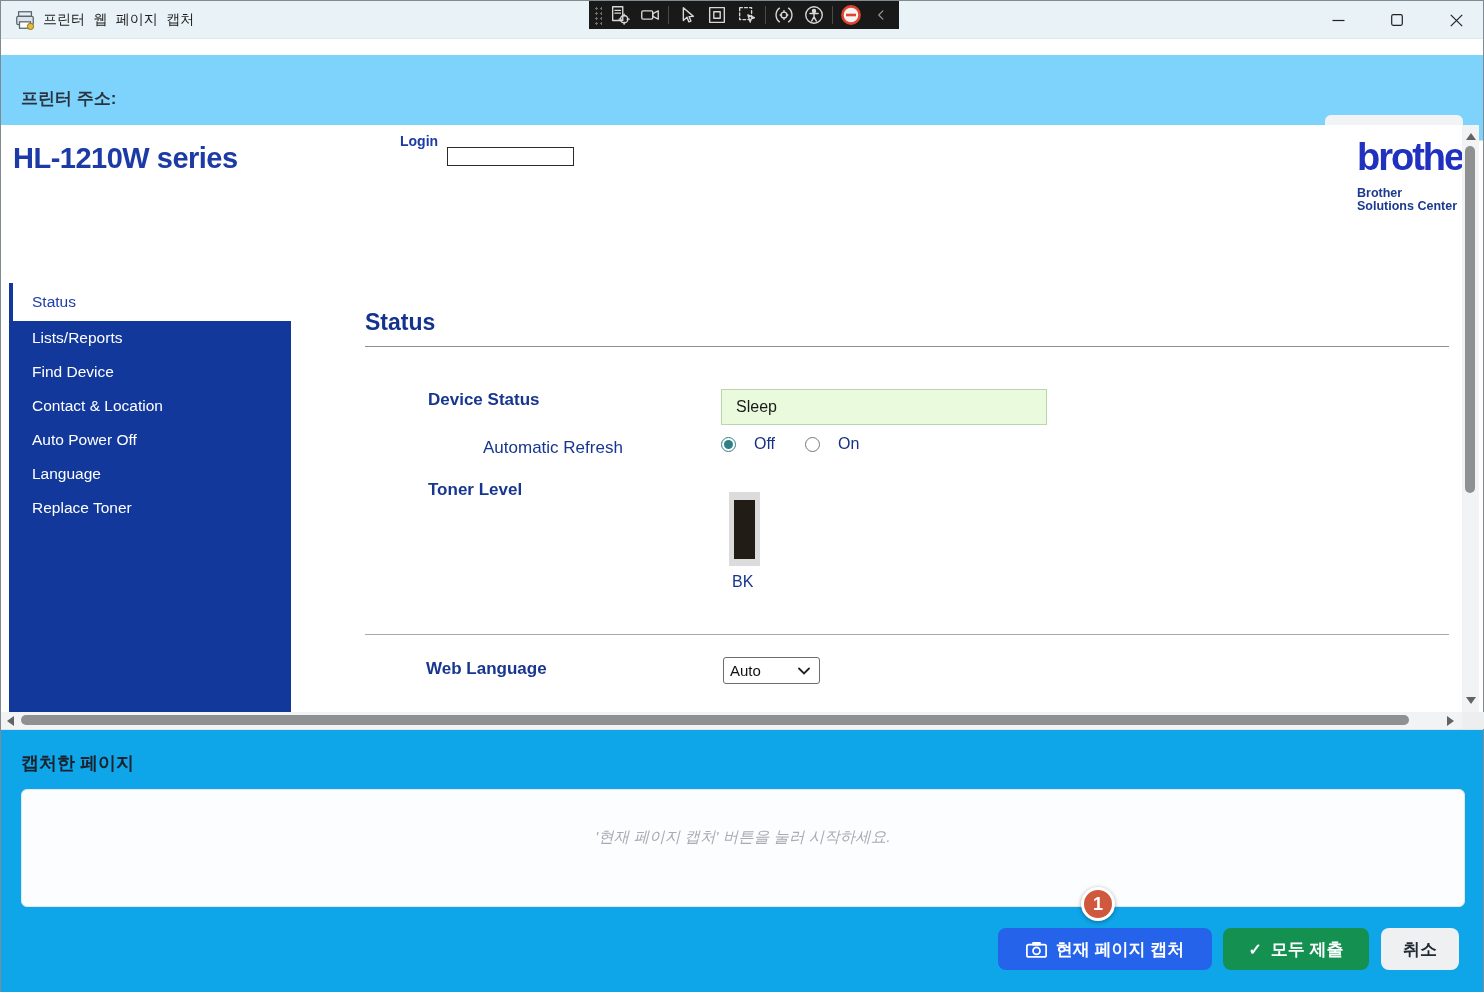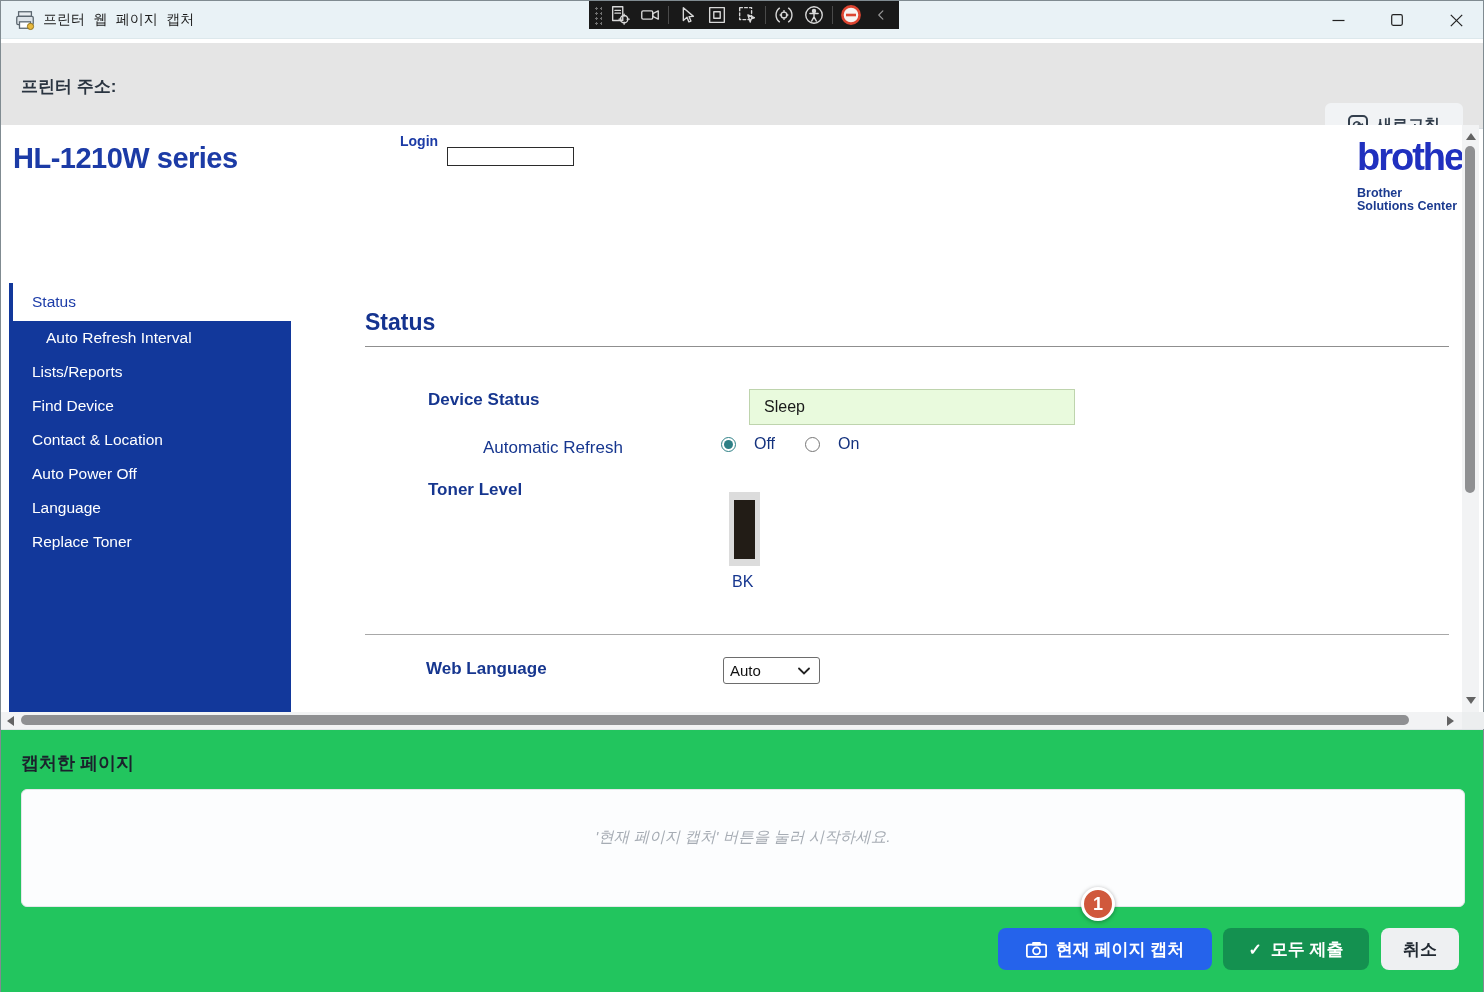--- a/index.html
+++ b/index.html
@@ -17,21 +17,21 @@
 
   
   .overlay-bar { position:absolute; left:588px; top:0; width:310px; height:28px; background:#191919; display:flex; align-items:center; padding:0 4px; gap:2px; }
   .grip { width:10px; height:20px; margin-right:2px;
           background-image:radial-gradient(#6f6f6f 1px, transparent 1.2px); background-size:5px 5px; background-position:1px 1px; }
   .tool { width:32px; height:26px; display:flex; align-items:center; justify-content:center; }
   .tool svg { stroke:#d8d8d8; fill:none; stroke-width:1.5; stroke-linecap:round; stroke-linejoin:round; }
   .tool-div { width:1px; height:18px; background:#4a4a4a; margin:0 2px; }
 
   
-  .address-row { position:absolute; left:0; top:42px; width:100%; height:86px; background:#e5e5e5; border-bottom:1px solid #d9dfe3; }
+  .address-row { position:absolute; left:0; top:54px; width:100%; height:86px; background:#7dd3fc; border-bottom:1px solid #d9dfe3; }
   .address-label { position:absolute; left:20px; top:32px; font-size:17px; font-weight:bold; color:#2a3440; }
   .address-input { position:absolute; left:143px; top:60px; width:1163px; height:44px; border:1px solid #ccd3d9; border-radius:6px; background:#fbfcfd;
                    font-family:"DejaVu Sans Mono", monospace; font-size:15px; color:#1f2730; padding:0 14px; letter-spacing:0.5px; }
   .refresh-btn { position:absolute; left:1324px; top:60px; width:138px; height:44px; border:none; border-radius:6px; background:#f1f3f5;
                  font-size:16px; font-weight:bold; color:#333f4d; display:flex; align-items:center; justify-content:center; gap:8px; cursor:pointer;
                  font-family:"Liberation Sans", sans-serif; }
   .refresh-glyph { width:20px; height:20px; border:2px solid #333f4d; border-radius:5px; display:flex; align-items:center; justify-content:center;
                    font-size:13px; font-weight:bold; line-height:1; }
 
   
@@ -46,21 +46,21 @@
   .sidebar { position:absolute; left:8px; top:158px; width:282px; height:429px; background:#12389b; overflow:hidden; }
   .nav-item { height:34px; display:flex; align-items:center; padding-left:23px; color:#fff; font-size:15.5px; cursor:pointer; }
   .nav-item.indent { padding-left:37px; }
   .nav-item.selected { background:#fff; color:#1c3ca8; height:38px; margin-left:4px; padding-left:19px; }
 
   .content-hr { position:absolute; left:364px; width:1084px; height:0; border-top:1px solid #8f8f8f; }
   .main-heading { position:absolute; left:364px; top:184px; font-size:23px; font-weight:bold; color:#14338f; }
   .flabel { position:absolute; font-size:17px; color:#16368f; }
   .flabel.bold { font-weight:bold; }
   .status-box { position:absolute; left:720px; top:264px; width:326px; height:36px; background:#e9fadd; border:1px solid #bed4ad;
-                font-size:16px; color:#1a1a1a; display:flex; align-items:center; padding-left:14px;margin-left:28px; }
+                font-size:16px; color:#1a1a1a; display:flex; align-items:center; padding-left:14px; }
   .radio-row { position:absolute; left:720px; top:310px; display:flex; align-items:center; gap:16px; font-size:16px; color:#14327e; }
   .radio-row input { width:15px; height:15px; accent-color:#2e8086; margin-right:2px; }
   .radio-row .second { margin-left:14px; }
   .toner-wrap { position:absolute; left:728px; top:367px; width:31px; height:74px; background:#dcdcdc; }
   .toner-fill { position:absolute; left:5px; right:5px; top:8px; bottom:7px; background:#221c16; }
   .toner-name { position:absolute; left:731px; top:448px; font-size:16px; color:#16368f; }
   .lang-select { position:absolute; left:722px; top:532px; width:97px; height:27px; border:1px solid #6d6d6d; border-radius:3px; background:#fff;
                  font-size:15px; color:#111; padding:0 22px 0 6px; appearance:none; -webkit-appearance:none;
                  font-family:"Liberation Sans", sans-serif; }
   .select-chevron { position:absolute; left:797px; top:542px; pointer-events:none; }
@@ -73,21 +73,21 @@
   .arr-down { left:4px; bottom:8px; border-left:5px solid transparent; border-right:5px solid transparent; border-top:7px solid #636363; }
 
   
   .h-scroll { position:absolute; left:0; top:711px; width:1461px; height:17px; background:#f2f3f4; }
   .h-thumb { position:absolute; left:20px; top:3px; width:1388px; height:10px; background:#8f9092; border-radius:5px; }
   .arr-left { left:6px; top:4px; border-top:5px solid transparent; border-bottom:5px solid transparent; border-right:7px solid #636363; }
   .arr-right { right:8px; top:4px; border-top:5px solid transparent; border-bottom:5px solid transparent; border-left:7px solid #636363; }
   .scroll-corner { position:absolute; left:1461px; top:711px; width:23px; height:17px; background:#eceeef; }
 
   
-  .bottom-panel { position:absolute; left:0; top:728px; width:100%; height:264px; background:#22c55e; border-top:1px solid #dfe3e6; }
+  .bottom-panel { position:absolute; left:0; top:728px; width:100%; height:264px; background:#0ea5e9; border-top:1px solid #dfe3e6; }
   .panel-heading { position:absolute; left:20px; top:21px; font-size:18px; font-weight:bold; color:#1b222c; }
   .capture-box { position:absolute; left:20px; top:59px; width:1444px; height:118px; background:#fcfdfe; border:1px solid #e4e7ea; border-radius:6px; }
   .empty-msg { position:absolute; left:0; right:0; top:36px; text-align:center; font-size:15.5px; font-style:italic; color:#a6acb4; line-height:21px; }
   .empty-msg svg { vertical-align:-3px; margin-right:6px; }
 
   .btn { position:absolute; top:198px; height:42px; border:none; border-radius:8px; font-size:17px; font-weight:bold; cursor:pointer;
          display:flex; align-items:center; justify-content:center; gap:9px; font-family:"Liberation Sans", sans-serif;text-align:right; }
   .btn-capture { left:997px; width:214px; background:#2563eb; color:#fff; }
   .btn-submit { left:1222px; width:146px; background:#149150; color:#fff; }
   .btn-cancel { left:1380px; width:78px; background:#eef0f2; color:#222a33; font-weight:bold; }
@@ -215,21 +215,20 @@
     <div class="brand">
       <div class="brand-logo">brother</div>
       <div class="brand-sub">
         <div>Brother</div>
         <div>Solutions Center</div>
       </div>
     </div>
 
     <div class="sidebar">
       <div class="nav-item selected">Status</div>
-      <div class="nav-item indent">Auto Refresh Interval</div>
       <div class="nav-item">Lists/Reports</div>
       <div class="nav-item">Find Device</div>
       <div class="nav-item">Contact &amp; Location</div>
       <div class="nav-item">Auto Power Off</div>
       <div class="nav-item">Language</div>
       <div class="nav-item">Replace Toner</div>
     </div>
 
     <div class="main-heading">Status</div>
     <div class="content-hr" style="top:221px;"></div>

